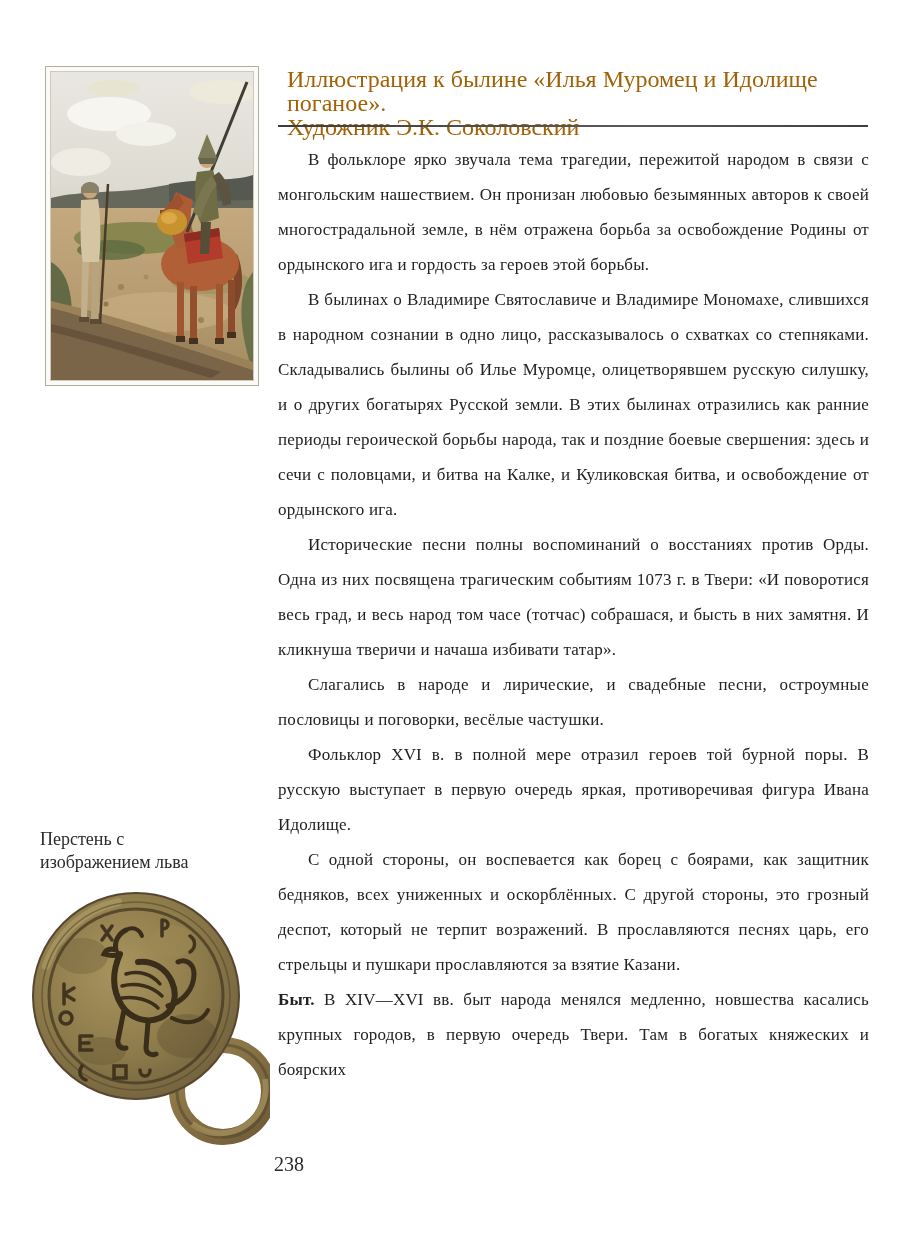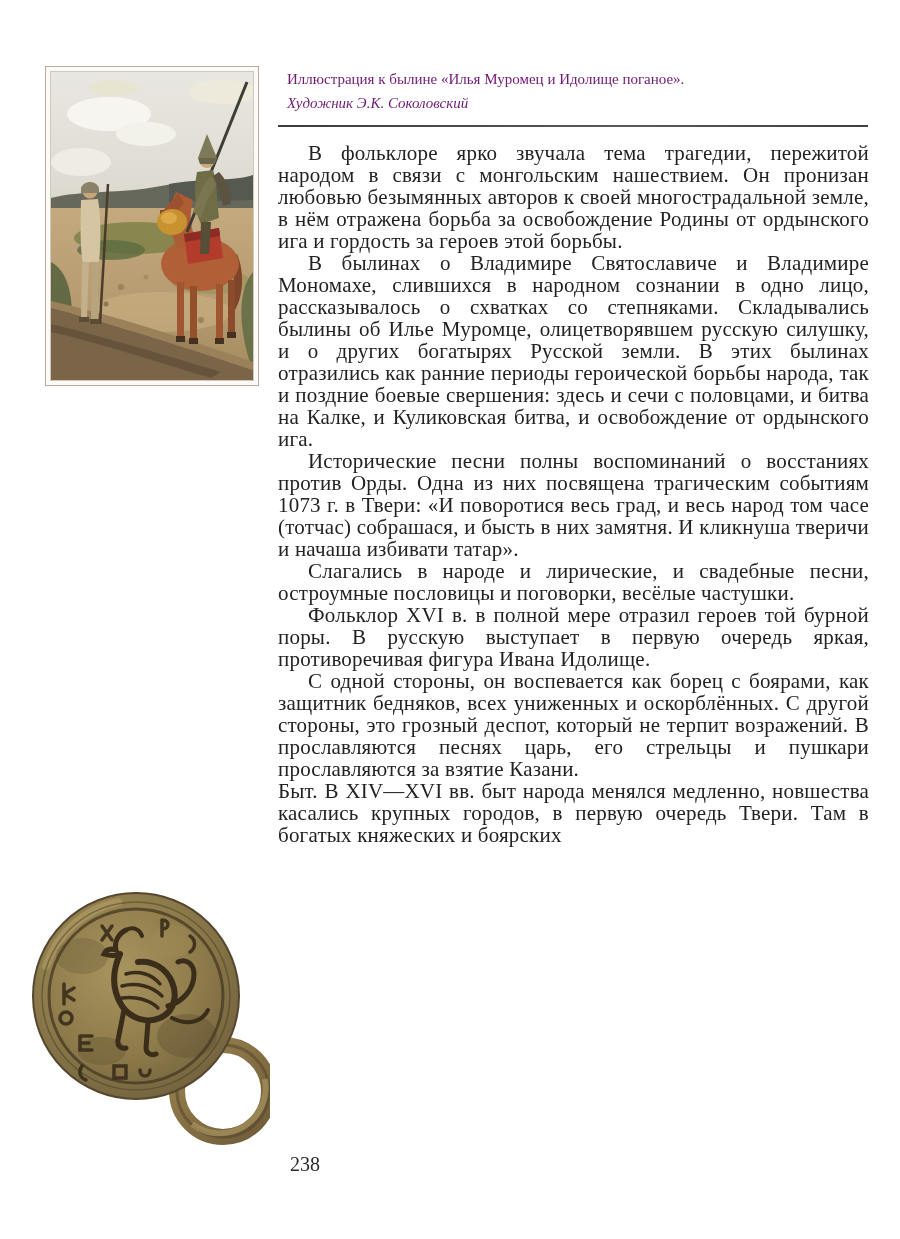--- a/index.html
+++ b/index.html
@@ -20,55 +20,55 @@
     background:#fbfaf6;
     border:1px solid #b3ada1;
     box-sizing:border-box;
     padding:4px;
   }
   .top-figure svg { display:block; width:100%; height:100%; border:1px solid #cfc9bc; box-sizing:border-box; }
 
   
   .top-caption {
     position:absolute; left:287px; top:67px; width:582px;
-    font-size:15px; line-height:24px; color:#701a75;
-  }
-  .top-caption .cap2 { font-style:italic; }
+    font-size:24px; line-height:24px; color:#a16207;
+  }
+  .top-caption .cap2 { }
 
   .rule {
     position:absolute; left:278px; top:125px; width:590px; height:2px;
     background:linear-gradient(to right,#3c3c3c,#5a5a5a 60%,#3f3f3f);
   }
 
   
   .body-text {
     position:absolute; left:278px; top:142px; width:591px;
-    font-size:21px; line-height:22px;
+    font-size:17px; line-height:35px;
     text-align:justify;
     letter-spacing:0.2px;
     color:#222;
   }
   .body-text p { margin:0; text-indent:30px; }
   .body-text p.no-indent { text-indent:0; }
   .run-normal { font-style:normal; font-weight:normal; }
   .run-italic { }
-  .run-bold   { font-weight:normal; }
+  .run-bold   { font-weight:bold; }
 
   
   .ring-caption {
     position:absolute; left:40px; top:828px; width:210px;
     font-size:18px; line-height:23px; color:#2a2a2a;
   }
   .ring-figure {
     position:absolute; left:22px; top:886px; width:248px; height:268px;
   }
   .ring-figure svg { display:block; width:100%; height:100%; }
 
   .page-number {
-    position:absolute; left:290px; top:1153px;
+    position:absolute; left:274px; top:1153px;
     font-size:20px; color:#2a2a2a;text-align:right;
   }
 </style>
 </head>
 <body>
 
 <div class="page">
 
   <div class="top-figure">
     <svg viewBox="0 0 202 308" preserveAspectRatio="none" aria-hidden="true">
@@ -162,20 +162,22 @@
       <p class="para"><span class="run-normal">В фольклоре ярко звучала тема трагедии, пережитой народом в связи с монгольским нашествием. Он пронизан любовью безымянных авторов к своей многострадальной земле, в нём отражена борьба за освобождение Родины от ордынского ига и гордость за героев этой борьбы.</span></p>
       <p class="para"><span class="run-normal">В </span><span class="run-italic">былинах</span><span class="run-normal"> о Владимире Святославиче и Владимире Мономахе, слившихся в народном сознании в одно лицо, рассказывалось о схватках со степняками. Складывались былины об Илье Муромце, олицетворявшем русскую силушку, и о других богатырях Русской земли. В этих былинах отразились как ранние периоды героической борьбы народа, так и поздние боевые свершения: здесь и сечи с половцами, и битва на Калке, и Куликовская битва, и освобождение от ордынского ига.</span></p>
       <p class="para"><span class="run-italic">Исторические песни</span><span class="run-normal"> полны воспоминаний о восстаниях против Орды. Одна из них посвящена трагическим событиям 1073 г. в Твери: «И поворотися весь град, и весь народ том часе (тотчас) собрашася, и бысть в них замятня. И кликнуша тверичи и начаша избивати татар».</span></p>
       <p class="para"><span class="run-normal">Слагались в народе и лирические, и свадебные </span><span class="run-italic">песни</span><span class="run-normal">, остроумные </span><span class="run-italic">пословицы</span><span class="run-normal"> и </span><span class="run-italic">поговорки</span><span class="run-normal">, весёлые </span><span class="run-italic">частушки</span><span class="run-normal">.</span></p>
       <p class="para"><span class="run-normal">Фольклор XVI в. в полной мере отразил героев той бурной поры. В </span><span class="run-italic">русскую</span><span class="run-normal"> выступает в первую очередь яркая, противоречивая фигура </span><span class="run-italic">Ивана Идолище</span><span class="run-normal">.</span></p>
       <p class="para"><span class="run-normal">С одной стороны, он воспевается как борец с боярами, как защитник бедняков, всех униженных и оскорблённых. С другой стороны, это грозный деспот, который не терпит возражений. В </span><span class="run-italic">прославляются песнях</span><span class="run-normal"> царь, его стрельцы и пушкари прославляются за взятие Казани.</span></p>
       <p class="para no-indent"><span class="run-bold">Быт.</span><span class="run-normal"> В XIV—XVI вв. быт народа менялся медленно, новшества касались крупных городов, в первую очередь Твери. Там в богатых княжеских и боярских</span></p>
     </div>
 
   <div class="ring-caption">
+    <div>Перстень с</div>
+    <div>изображением льва</div>
   </div>
 
   <div class="ring-figure">
     <svg viewBox="0 0 248 268" aria-hidden="true">
       <defs>
         <radialGradient id="sealg" cx="0.42" cy="0.38" r="0.75">
           <stop offset="0" stop-color="#a8945e"></stop>
           <stop offset="0.55" stop-color="#8d7a4a"></stop>
           <stop offset="1" stop-color="#695939"></stop>
         </radialGradient>

